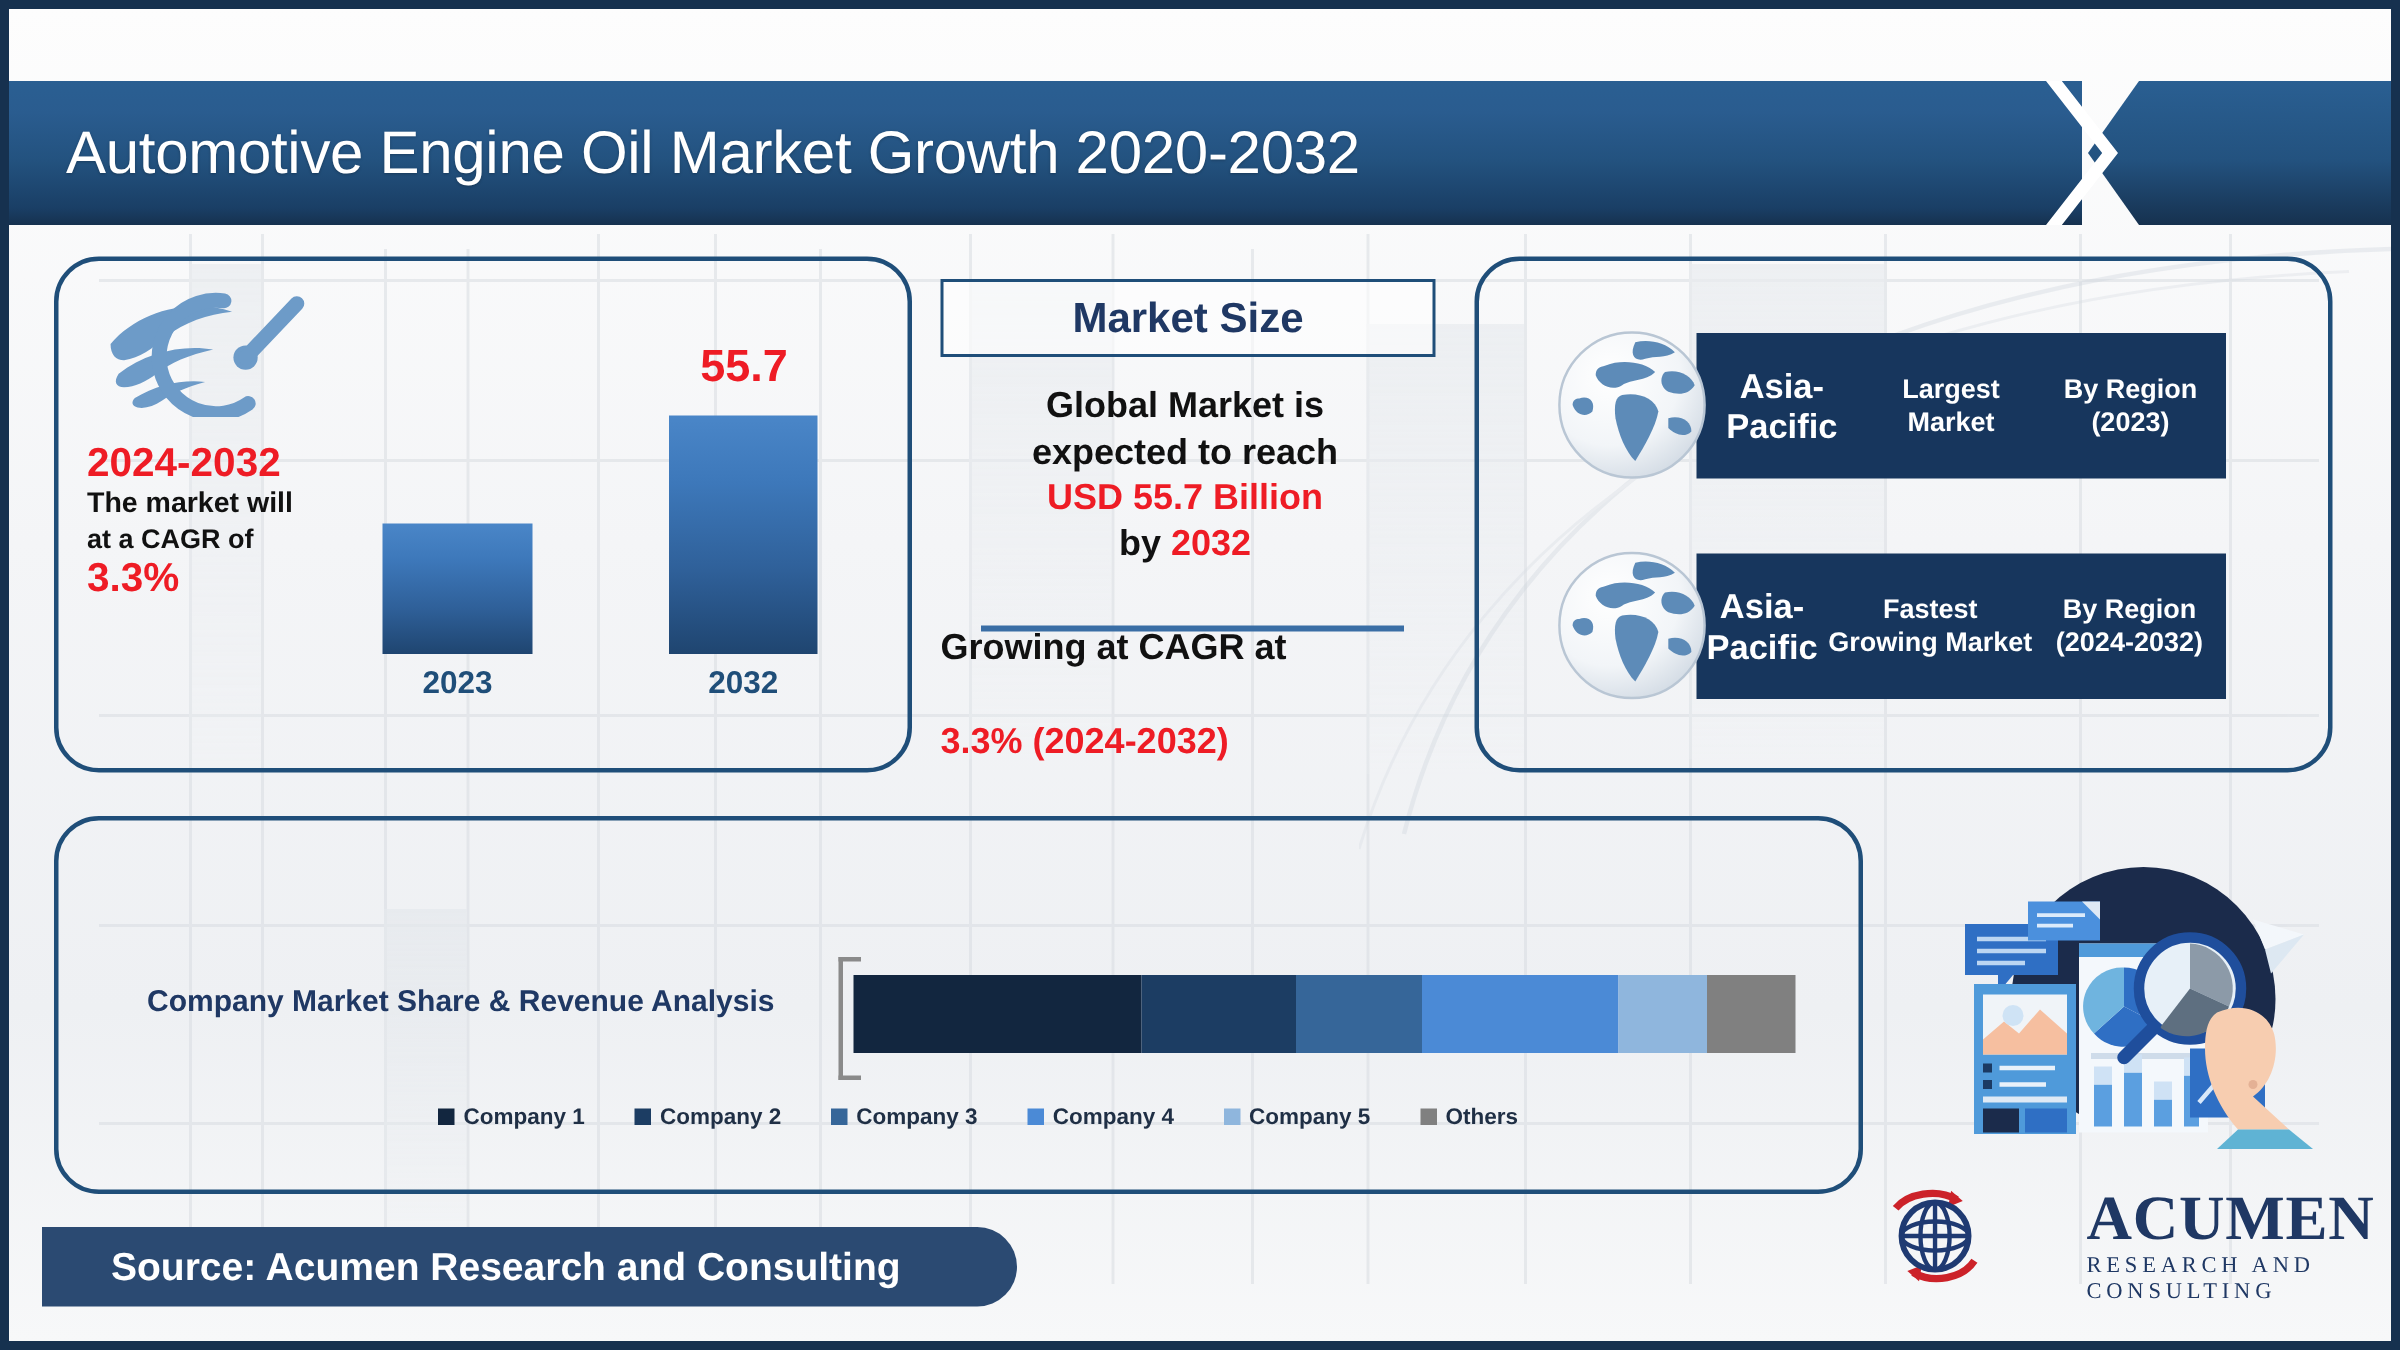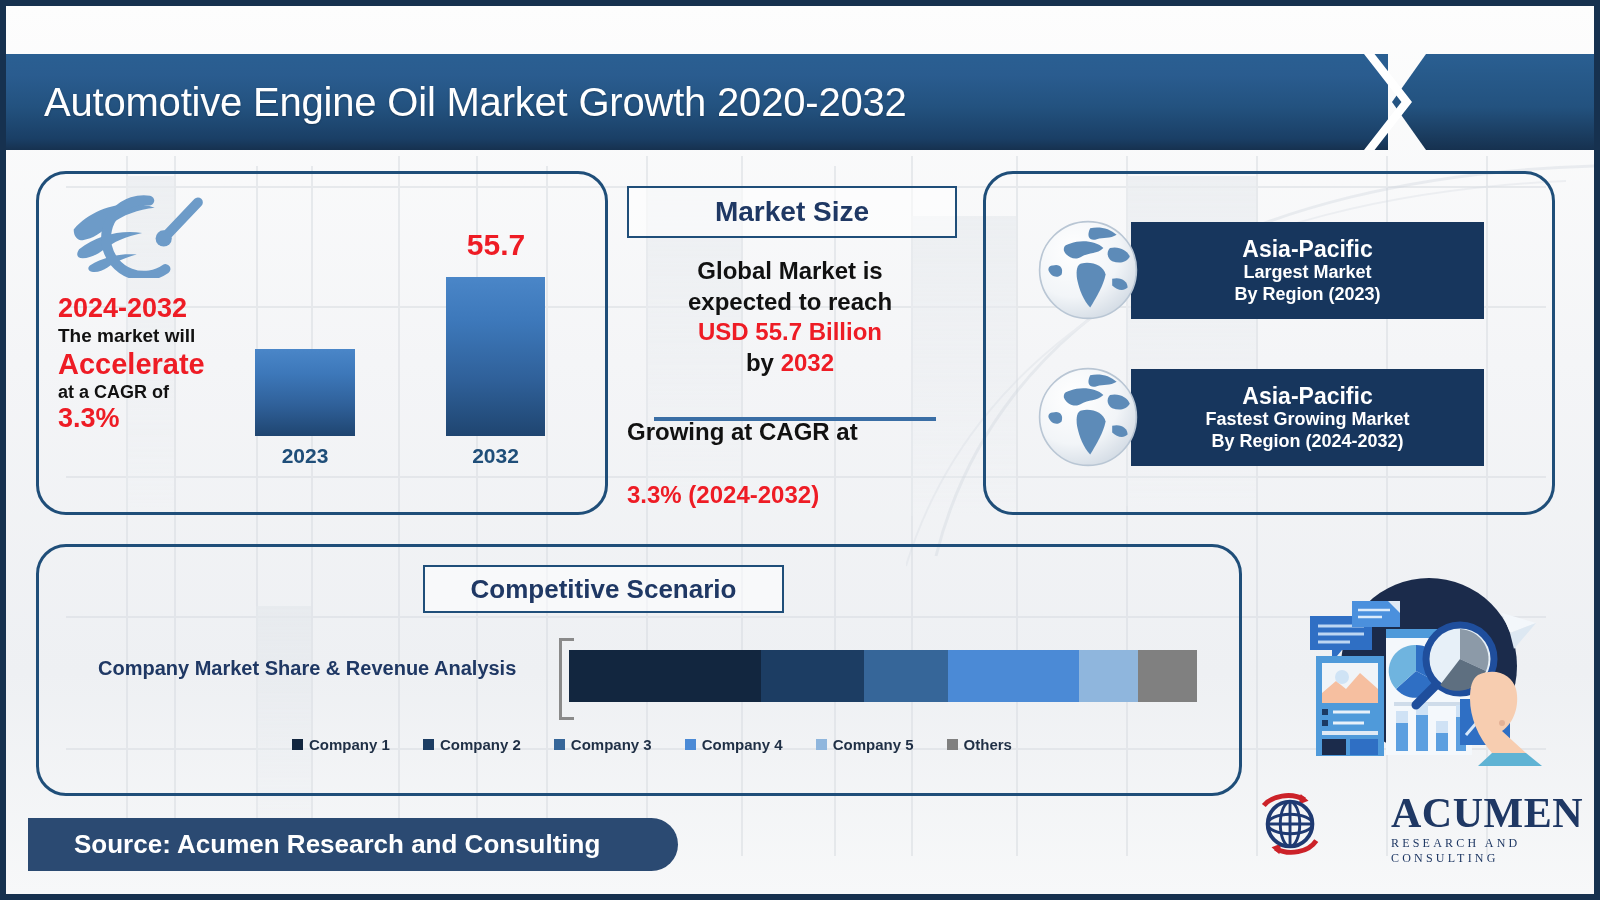--- a/index.html
+++ b/index.html
@@ -89,21 +89,21 @@
   .ms-body .l.red{color:#ee1c25;}
   .ms-rule{position:absolute;left:648px;top:411px;width:282px;height:4px;background:#3a6ea5;z-index:4;}
   .ms-foot{position:absolute;left:621px;top:410px;width:326px;text-align:left;z-index:4;}
   .ms-foot .l{font-size:24px;font-weight:bold;color:#111;line-height:1.32;}
   .ms-foot .l.red{color:#ee1c25;margin-top:31px;}
 
   
   #p-region{left:977px;top:165px;width:566px;height:338px;}
   .reg-bar{
     position:absolute;background:#17365d;z-index:4;
-    display:flex;flex-direction:column;align-items:center;justify-content:center;
+    display:flex;flex-direction:row;align-items:center;justify-content:center;
     color:#fff;text-align:center;
   }
   #reg1{left:1125px;top:216px;width:353px;height:97px;}
   #reg2{left:1125px;top:363px;width:353px;height:97px;}
   .reg-bar .r1{font-size:23px;font-weight:bold;line-height:1.16;}
   .reg-bar .r2{font-size:18px;font-weight:bold;line-height:1.2;}
   .reg-bar .r3{font-size:18px;font-weight:bold;line-height:1.2;}
   .globe{position:absolute;z-index:5;width:110px;height:110px;}
   #g1{left:1027px;top:209px;}
   #g2{left:1027px;top:356px;}
@@ -137,21 +137,21 @@
     background:#2b4a72;border-radius:0 27px 27px 0;
     display:flex;align-items:center;z-index:6;
   }
   .source span{color:#fff;font-size:26px;font-weight:bold;margin-left:46px;}
 
   
   .logo{position:absolute;left:1246px;top:782px;width:320px;height:78px;z-index:6;}
   .logo-txt{position:absolute;left:100px;top:4px;margin-left:39px;}
   .logo-main{font-family:"Liberation Serif", serif;font-size:42px;font-weight:bold;
              color:#1f3864;letter-spacing:.5px;line-height:1;}
-  .logo-sub{font-family:"Liberation Serif", serif;font-size:12px;color:#1f3864;
+  .logo-sub{font-family:"Liberation Serif", serif;font-size:15px;color:#1f3864;
             letter-spacing:3.2px;margin-top:2px;}
 </style>
 </head>
 <body>
 
 <div id="root">
 
   <div class="tex">
     <i class="v" style="left:120px;top:150px;height:700px;"></i>
     <i class="v" style="left:168px;top:150px;height:700px;"></i>
@@ -201,21 +201,20 @@
       <path d="M26 86 C42 76 62 72 78 74 C64 78 54 82 46 88 C40 92 34 94 28 93 C24 92 23 89 26 86 Z"></path>
     </g>
     <path d="M92 14 A42 42 0 1 0 110 90" stroke="#6d9bc8" stroke-width="11" fill="none" stroke-linecap="round"></path>
     <circle cx="108" cy="56" r="9" fill="#6d9bc8"></circle>
     <path d="M108 56 L146 16" stroke="#6d9bc8" stroke-width="11" stroke-linecap="round"></path>
   </svg>
 
   <div class="cagr-txt">
     <div class="cg-1 t-red">2024-2032</div>
     <div class="cg-2 t-blk">The market will</div>
-    <div class="cg-3 t-red">Accelerate</div>
     <div class="cg-4 t-blk">at a CAGR of</div>
     <div class="cg-5 t-red">3.3%</div>
   </div>
 
   <div id="val2032">55.7</div>
   <div class="bar" id="bar2032"></div>
   <div class="bar" id="bar2023"></div>
   <div class="bar-lab" id="lab2023">2023</div>
   <div class="bar-lab" id="lab2032">2032</div>
 
@@ -276,23 +275,20 @@
       <path d="M34 26 C44 22 58 24 64 30 C58 36 50 34 44 38 C38 42 30 38 28 32 C28 28 30 27 34 26 Z"></path>
       <path d="M44 44 C54 42 64 46 66 54 C64 64 58 74 52 84 C46 78 42 68 40 58 C39 50 40 45 44 44 Z"></path>
       <path d="M70 30 C78 28 86 32 88 38 C84 44 78 44 72 42 C68 40 66 34 70 30 Z"></path>
       <path d="M18 46 C24 44 28 48 26 54 C22 58 16 56 14 50 C14 47 16 46 18 46 Z"></path>
       <path d="M72 58 C80 56 86 60 86 66 C82 70 76 68 72 64 Z"></path>
     </g>
     <circle cx="50" cy="50" r="44" fill="none" stroke="#b9c6d4" stroke-width="1.5"></circle>
   </svg>
 
   <div class="panel" id="p-comp"></div>
-  <div class="cs-box">
-    <span>Competitive Scenario</span>
-  </div>
   <div class="cs-left">Company Market Share &amp; Revenue Analysis</div>
   <div class="bracket"></div>
   <div class="stack" id="stack">
       <div style="width: 30.5694%; background: rgb(18, 38, 63);"></div>
       <div style="width: 16.3836%; background: rgb(28, 61, 99);"></div>
       <div style="width: 13.3866%; background: rgb(54, 102, 153);"></div>
       <div style="width: 20.8791%; background: rgb(75, 138, 214);"></div>
       <div style="width: 9.39061%; background: rgb(143, 182, 221);"></div>
       <div style="width: 9.39061%; background: rgb(128, 128, 128);"></div>
     </div>

